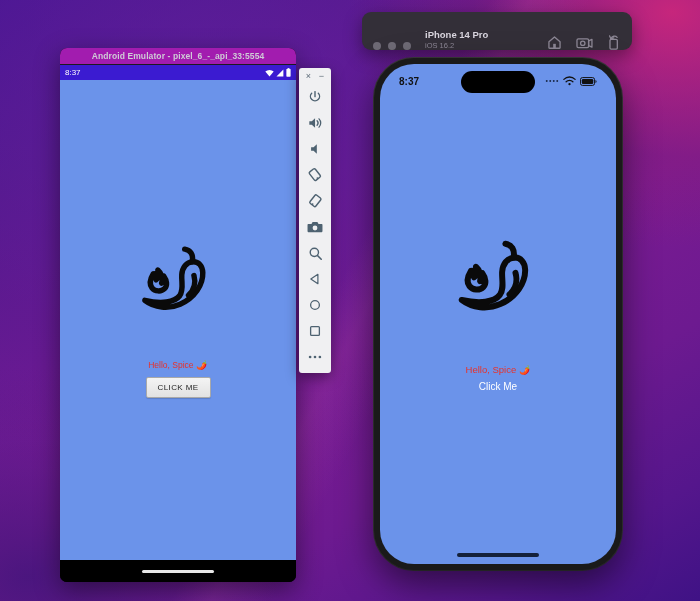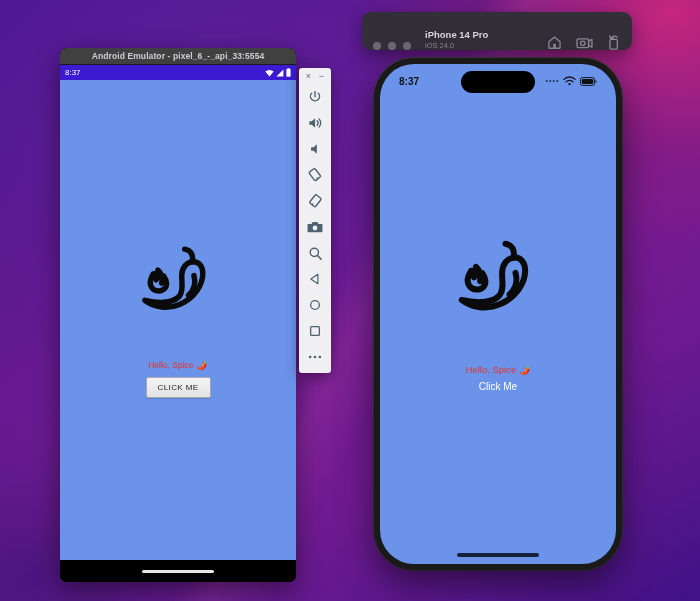--- a/index.html
+++ b/index.html
@@ -30,21 +30,21 @@
     position: absolute;
     left: 60px; top: 48px;
     width: 236px; height: 534px;
     border-radius: 7px;
     box-shadow: 0 8px 26px rgba(0,0,0,0.45);
     overflow: hidden;
     background: #000;
   }
   .android-titlebar {
     height: 17px;
-    background: #404040;
+    background: #a21caf;
     border-bottom: 1px solid #1c1a20;
     display: flex; align-items: center; justify-content: center;
     position: relative;
   }
   .android-title {
     font-size: 8.5px; font-weight: bold;
     color: #cfcbd6;
     letter-spacing: 0.1px;
     white-space: nowrap;
   }
@@ -314,21 +314,21 @@
   </div>
 
   <div class="ios-titlebar">
     <div class="ios-dots">
       <span class="ios-dot"></span>
       <span class="ios-dot"></span>
       <span class="ios-dot"></span>
     </div>
     <div class="ios-titletext">
       <div class="ios-devname">iPhone 14 Pro</div>
-      <div class="ios-osname">iOS 24.0</div>
+      <div class="ios-osname">iOS 16.2</div>
     </div>
     <div class="ios-icons">
       <span class="ios-icon">
         <svg width="15" height="15" viewBox="0 0 17 17">
           <path d="M2.2 7.6 L8.5 2.2 L14.8 7.6 L14.8 14.4 A0.6 0.6 0 0 1 14.2 15 L2.8 15 A0.6 0.6 0 0 1 2.2 14.4 Z" fill="none" stroke="#8d8795" stroke-width="1.5" stroke-linejoin="round"></path>
           <rect x="7.0" y="10.0" width="3.0" height="5.0" fill="#8d8795"></rect>
         </svg>
       </span>
       <span class="ios-icon">
         <svg width="17" height="14" viewBox="0 0 19 16">

